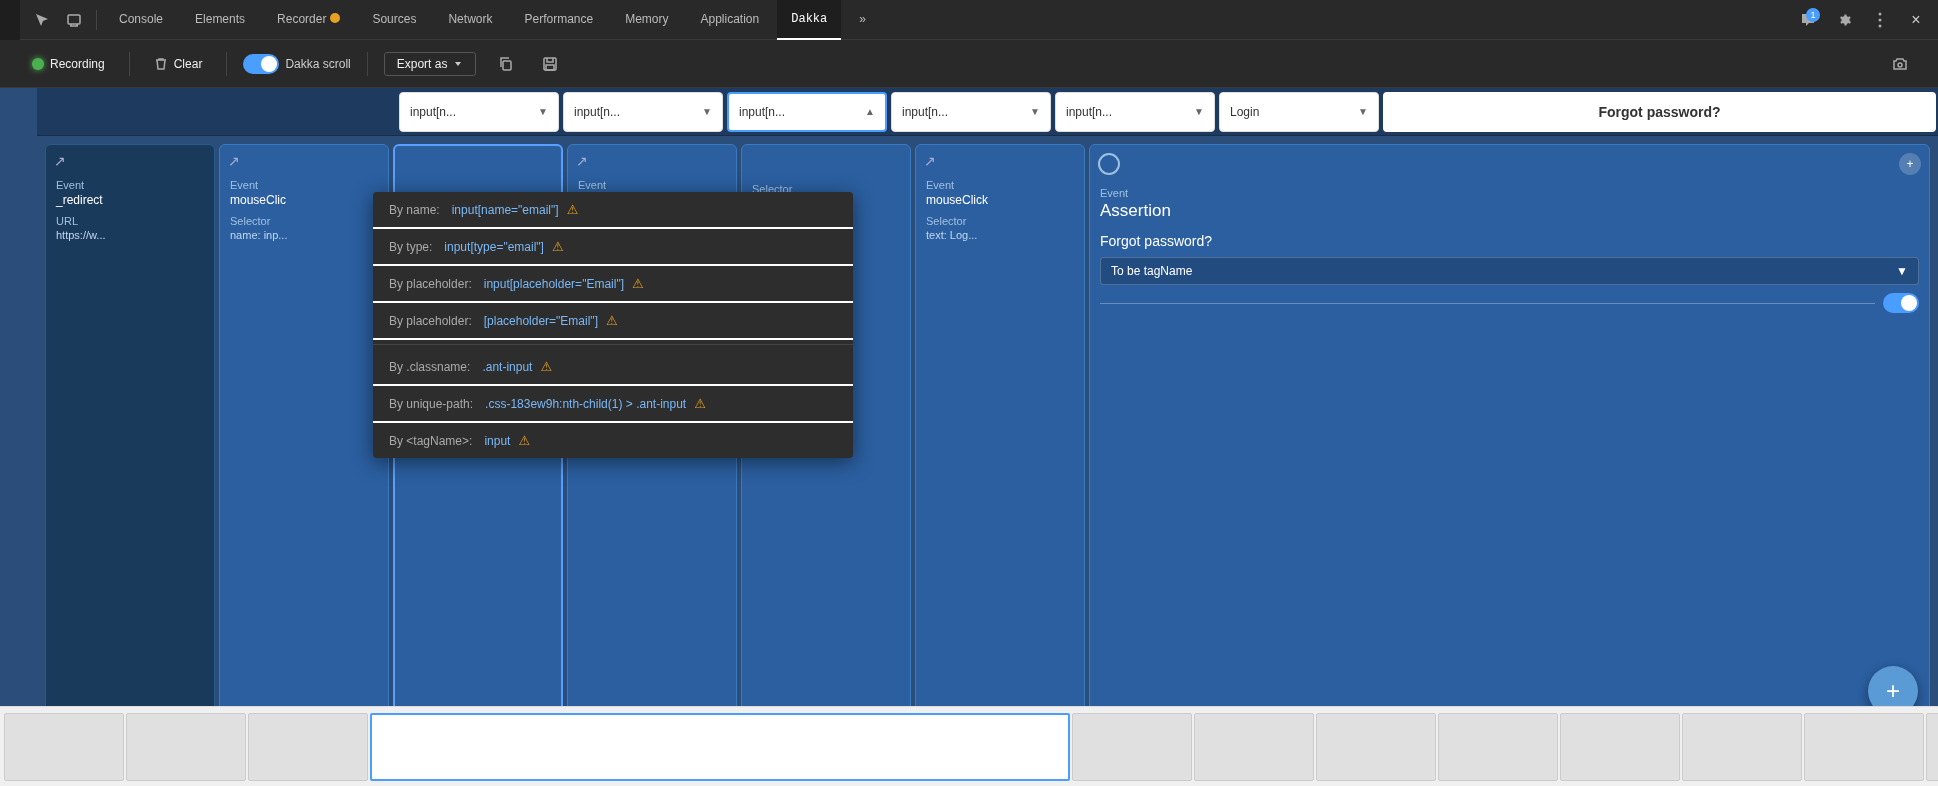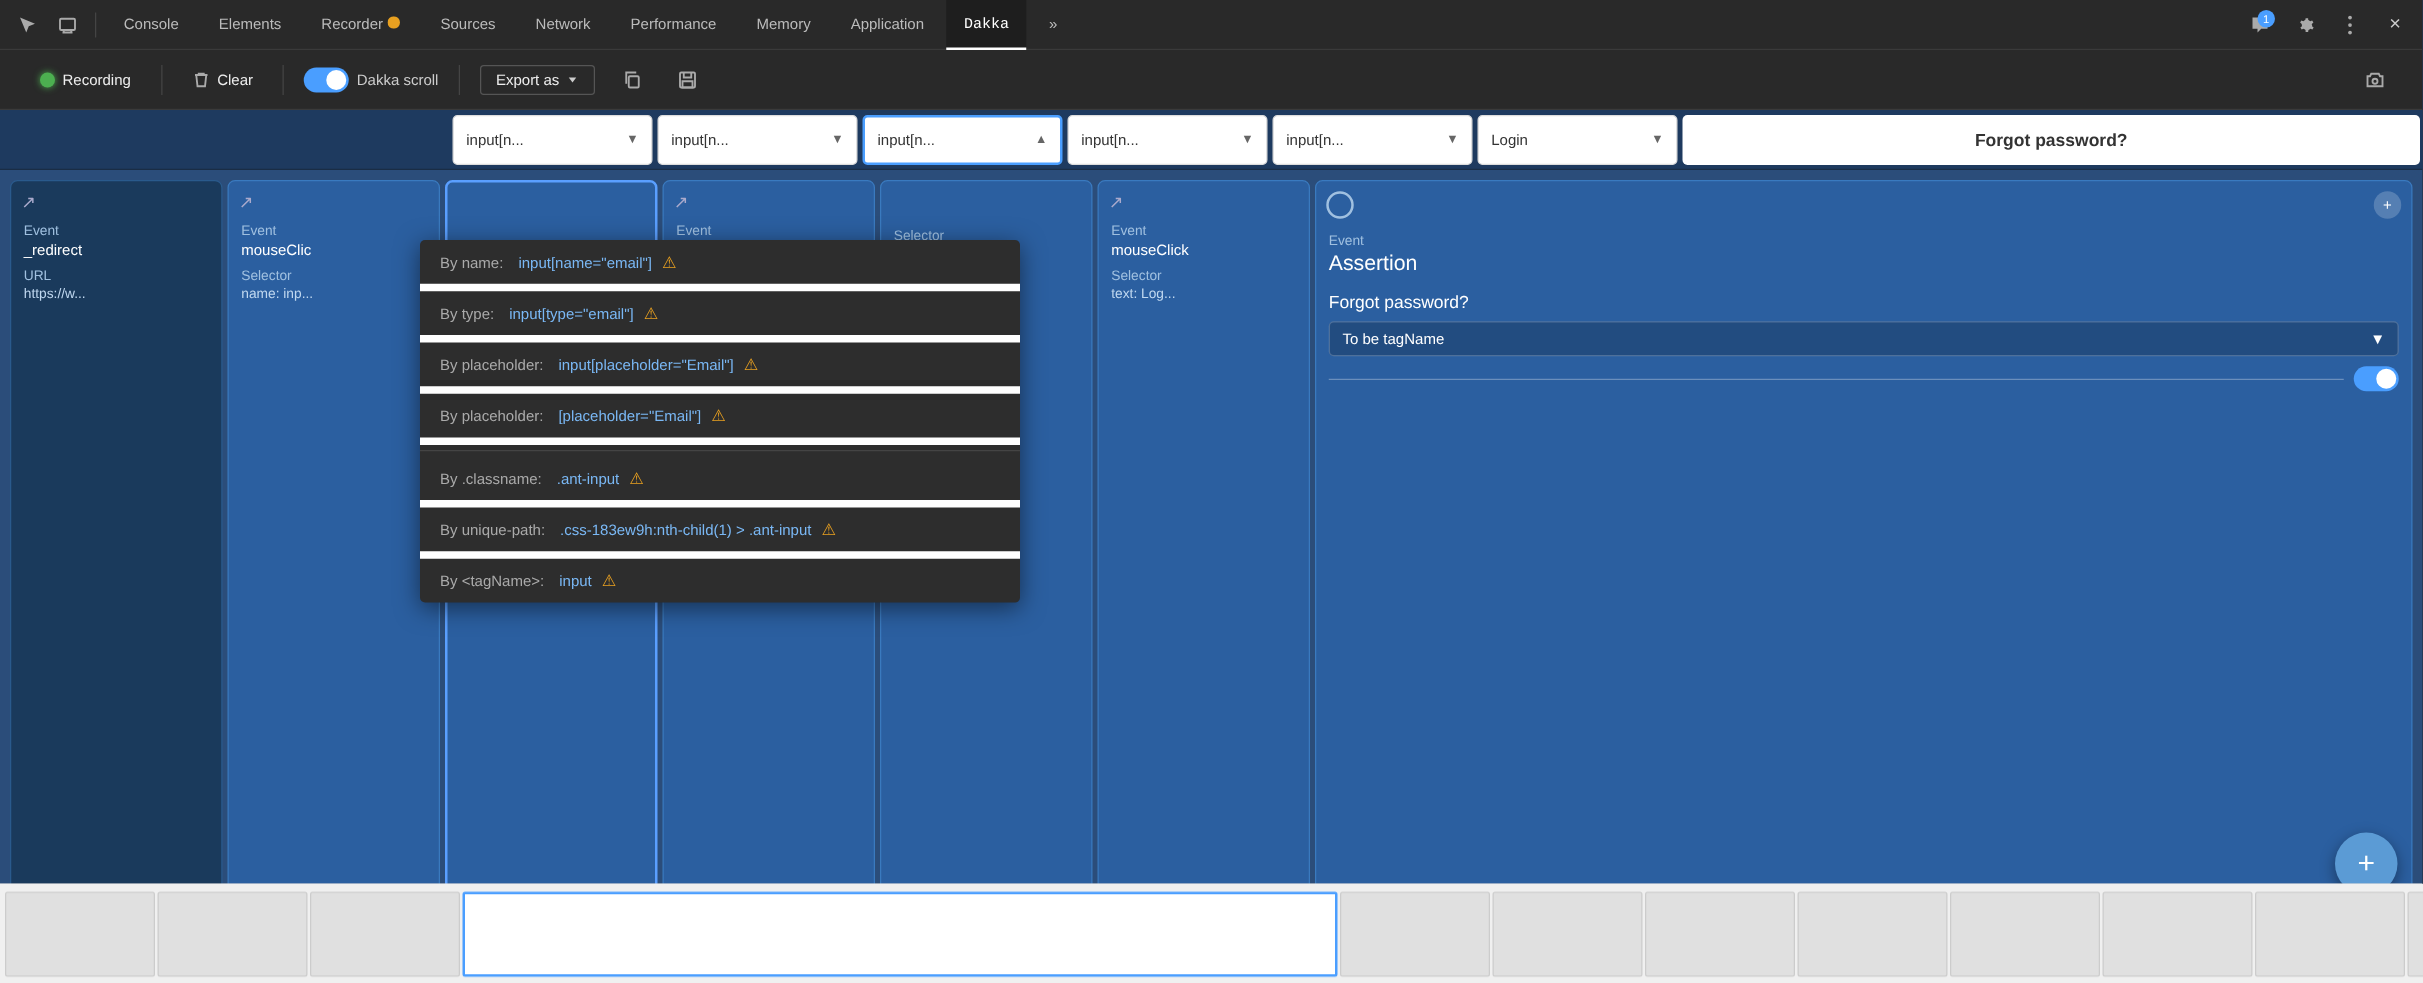--- a/index.html
+++ b/index.html
@@ -1,21 +1,21 @@
 <!DOCTYPE html>
 <html><head>
   <meta charset="utf-8">
   <style>
     * { box-sizing: border-box; margin: 0; padding: 0; }
     body { font-family: -apple-system, BlinkMacSystemFont, 'Segoe UI', sans-serif; background: #1e1e1e; color: #ccc; font-size: 12px; overflow: hidden; width: 1938px; height: 786px; }
 
     
     .top-nav {
       display: flex; align-items: center; background: #292929; height: 40px;
-      border-bottom: 1px solid #3a3a3a; padding: 0 8px; gap: 4px;
+      border-bottom: 1px solid #3a3a3a; padding: 0 8px; gap: 4px; margin-left: 20px;
     }
     .nav-icon-btn {
       width: 28px; height: 28px; display: flex; align-items: center; justify-content: center;
       border-radius: 3px; cursor: pointer; color: #aaa;
     }
     .nav-tab {
       padding: 0 14px; height: 40px; display: flex; align-items: center;
       cursor: pointer; color: #bbb; font-size: 12px; border-bottom: 2px solid transparent;
     }
     .nav-tab.active { color: #fff; border-bottom: 2px solid #fff; background: #1e1e1e; font-family: Liberation Mono, monospace; }
@@ -51,21 +51,21 @@
     }
     .export-btn {
       display: flex; align-items: center; gap: 6px; cursor: pointer;
       padding: 4px 12px; border-radius: 3px; background: transparent;
       border: 1px solid #555; color: #eee; font-size: 12px;
     }
 
     
     .main-area {
       display: flex; flex-direction: column; height: calc(786px - 88px);
-      background: #2b4d7a; overflow: hidden;
+      background: #2b4d7a; overflow: hidden; padding-left: 37px;
     }
 
     
     .headers-row {
       display: flex; align-items: center; height: 48px; background: #1e3a5f;
       border-bottom: 1px solid #1a2d45; padding-left: 180px; gap: 0;
       position: relative;
     }
     .col-header {
       display: flex; align-items: center; justify-content: space-between;
@@ -112,21 +112,21 @@
     }
 
     
     .dropdown-overlay {
       position: absolute; top: 56px; left: 336px; z-index: 100;
       background: #2d2d2d; border-radius: 4px; width: 480px;
       box-shadow: 0 4px 20px rgba(0,0,0,0.5); overflow: hidden;
     }
     .dropdown-item {
       display: flex; align-items: center; padding: 10px 16px; gap: 8px;
-      cursor: pointer; color: #ddd; font-size: 12px; border-bottom: 6px solid #ffffff;
+      cursor: pointer; color: #ddd; font-size: 12px; border-bottom: 2px solid #ffffff;
     }
     .dropdown-item:last-child { border-bottom: none; }
     .dropdown-label { color: #aaa; margin-right: 4px; }
     .dropdown-value { color: #7ab8f5; }
     .dropdown-warn { color: #e8a020; font-size: 13px; }
     .dropdown-sep { height: 1px; background: #444; margin: 4px 0; }
     .assertion-dropdown {
       display: flex; align-items: center; justify-content: space-between;
       background: rgba(0,0,0,0.2); border-radius: 4px; padding: 6px 10px;
       margin-top: 8px; cursor: pointer; color: #fff; border: 1px solid rgba(255,255,255,0.2);

